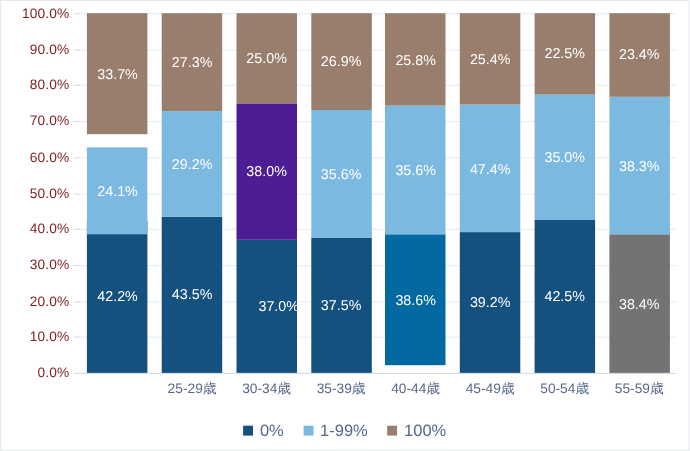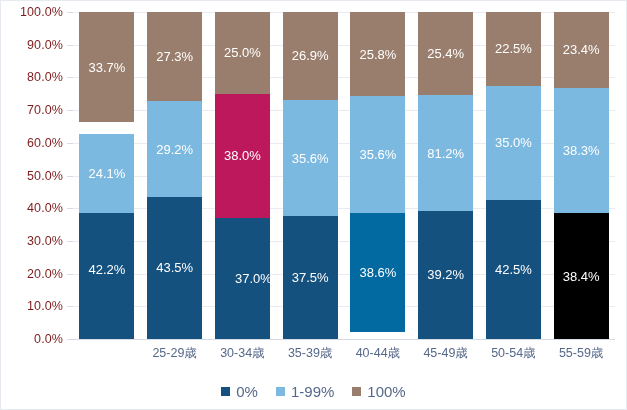--- a/index.html
+++ b/index.html
@@ -215,21 +215,21 @@
             <span class="seg-label">29.2%</span>
           </div>
           <div class="seg" style="top: 0px; height: 89.271px; background: rgb(154, 126, 109);">
             <span class="seg-label">27.3%</span>
           </div>
         </div>
         <div class="bar-group" style="left: 141.875px; width: 55px;">
           <div class="seg" style="top: 206.01px; height: 120.99px; background: rgb(21, 81, 127); padding-left: 22px;">
             <span class="seg-label">37.0%</span>
           </div>
-          <div class="seg" style="top: 81.75px; height: 124.26px; background: #be185d;">
+          <div class="seg" style="top: 81.75px; height: 124.26px; background: #4c1d95;">
             <span class="seg-label">38.0%</span>
           </div>
           <div class="seg" style="top: 0px; height: 81.75px; background: rgb(154, 126, 109);">
             <span class="seg-label">25.0%</span>
           </div>
         </div>
         <div class="bar-group" style="left: 209.625px; width: 55px;">
           <div class="seg" style="top: 204.375px; height: 122.625px; background: rgb(21, 81, 127);">
             <span class="seg-label">37.5%</span>
           </div>
@@ -249,39 +249,39 @@
           </div>
           <div class="seg" style="top: 0px; height: 84.366px; background: rgb(154, 126, 109);">
             <span class="seg-label">25.8%</span>
           </div>
         </div>
         <div class="bar-group" style="left: 345.125px; width: 55px;">
           <div class="seg" style="top: 198.816px; height: 128.184px; background: rgb(21, 81, 127);">
             <span class="seg-label">39.2%</span>
           </div>
           <div class="seg" style="top: 83.385px; height: 115.431px; background: rgb(124, 185, 224);">
-            <span class="seg-label">81.2%</span>
+            <span class="seg-label">47.4%</span>
           </div>
           <div class="seg" style="top: 0.327px; height: 83.058px; background: rgb(154, 126, 109);">
             <span class="seg-label">25.4%</span>
           </div>
         </div>
         <div class="bar-group" style="left: 412.875px; width: 55px;">
           <div class="seg" style="top: 188.025px; height: 138.975px; background: rgb(21, 81, 127);">
             <span class="seg-label">42.5%</span>
           </div>
           <div class="seg" style="top: 73.575px; height: 114.45px; background: rgb(124, 185, 224);">
             <span class="seg-label">35.0%</span>
           </div>
           <div class="seg" style="top: 0px; height: 73.575px; background: rgb(154, 126, 109);">
             <span class="seg-label">22.5%</span>
           </div>
         </div>
         <div class="bar-group" style="left: 480.625px; width: 55px;">
-          <div class="seg" style="top: 201.432px; height: 125.568px; background: #000000;">
+          <div class="seg" style="top: 201.432px; height: 125.568px; background: #737373;">
             <span class="seg-label">38.4%</span>
           </div>
           <div class="seg" style="top: 76.191px; height: 125.241px; background: rgb(124, 185, 224);">
             <span class="seg-label">38.3%</span>
           </div>
           <div class="seg" style="top: -0.327px; height: 76.518px; background: rgb(154, 126, 109);">
             <span class="seg-label">23.4%</span>
           </div>
         </div>
       </div>

